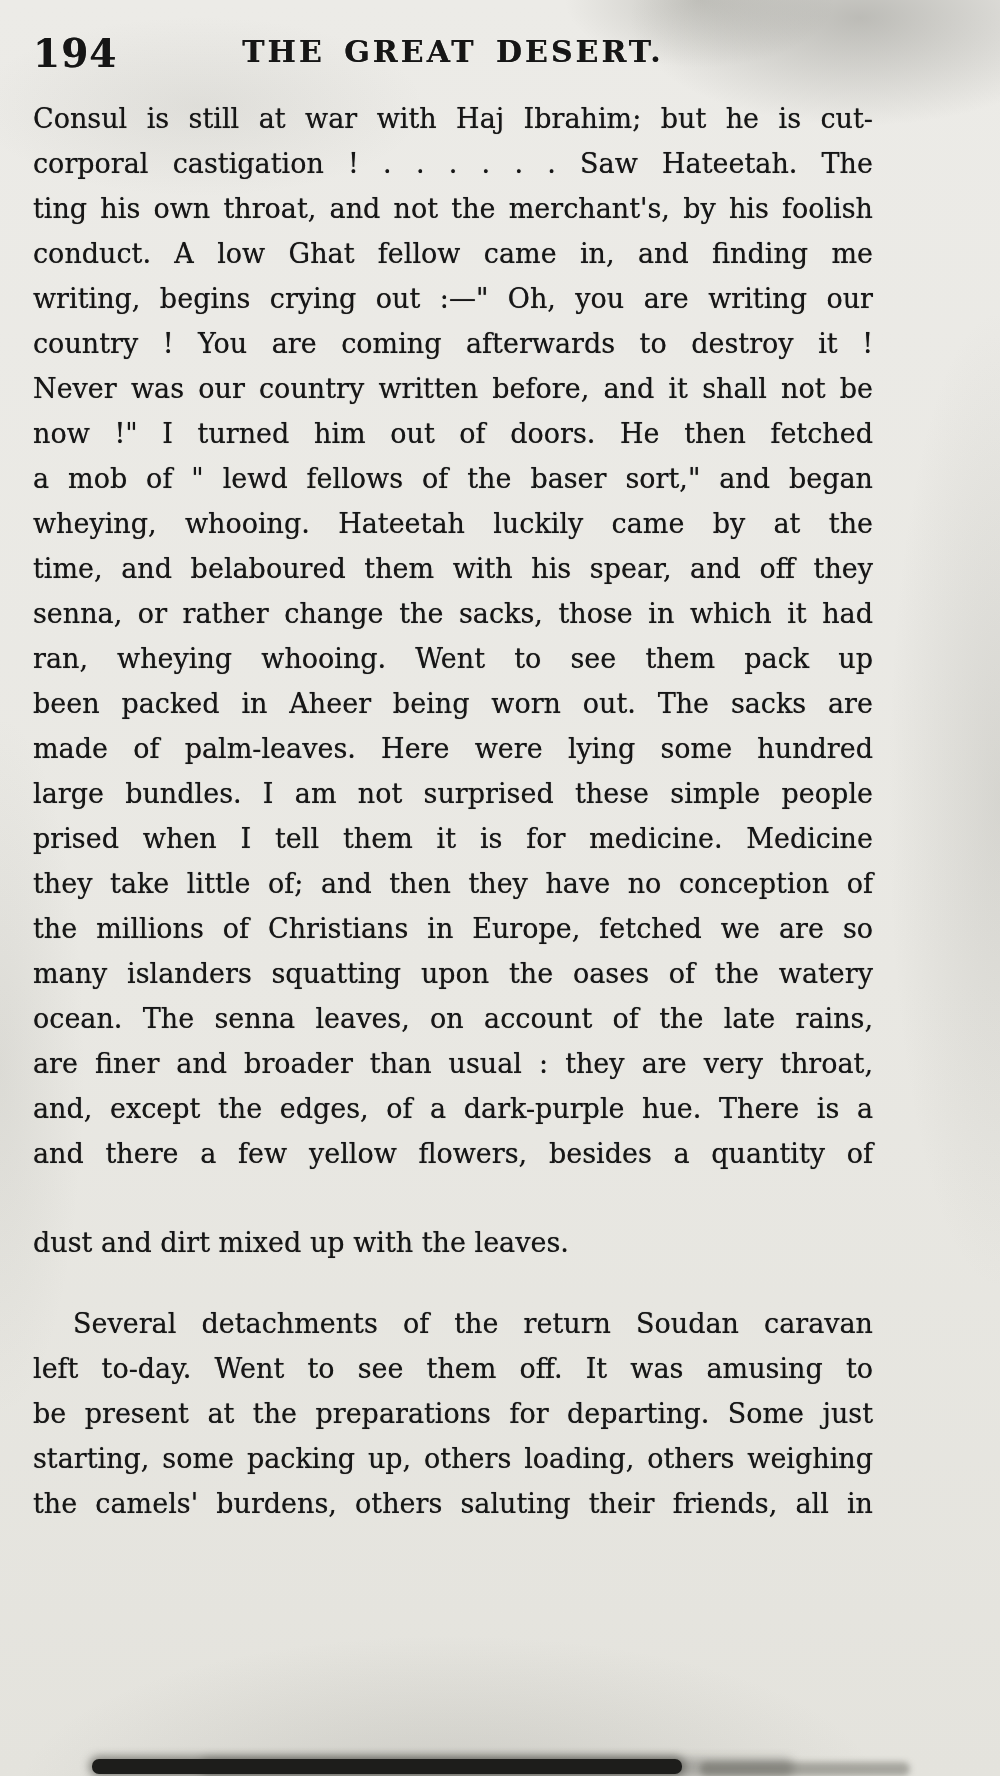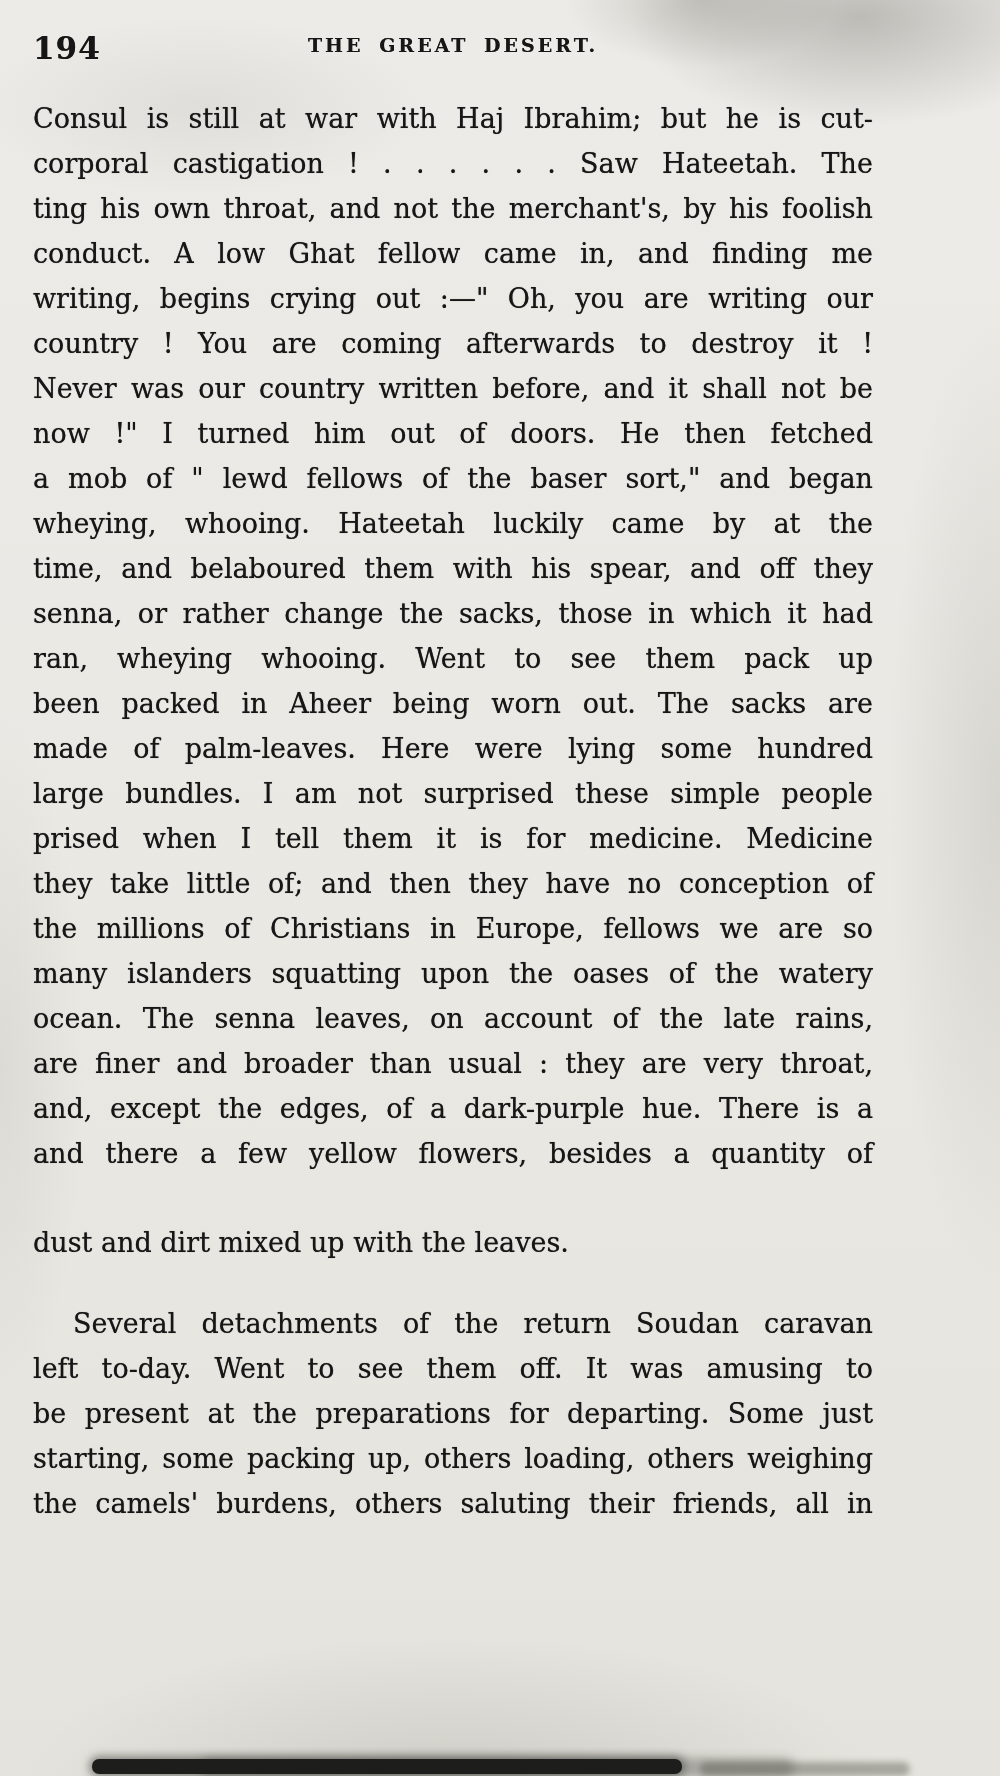--- a/index.html
+++ b/index.html
@@ -23,32 +23,32 @@
     position: absolute;
     top: 26px;
     left: 33px;
     width: 840px;
     height: 44px;
   }
   .page-number {
     position: absolute;
     left: 0;
     top: 4px;
-    font-size: 31px;
+    font-size: 39px;
     font-weight: bold;
     letter-spacing: 1px;
     text-shadow: 0 0 0.6px rgba(0,0,0,0.65);
   }
   .running-head {
     position: absolute;
     left: 0;
     right: 0;
     top: 8px;
     text-align: center;
-    font-size: 19px;
+    font-size: 30px;
     font-weight: bold;
     letter-spacing: 3px;
     word-spacing: 6px;
     text-shadow: 0 0 0.6px rgba(0,0,0,0.65);
   }
   .text-block {
     position: absolute;
     top: 96px;
     left: 33px;
     width: 840px;
@@ -111,21 +111,21 @@
     <div class="line">a mob of " lewd fellows of the baser sort," and began</div>
     <div class="line">wheying, whooing. Hateetah luckily came by at the</div>
     <div class="line">time, and belaboured them with his spear, and off they</div>
     <div class="line">senna, or rather change the sacks, those in which it had</div>
     <div class="line">ran, wheying whooing. Went to see them pack up</div>
     <div class="line">been packed in Aheer being worn out. The sacks are</div>
     <div class="line">made of palm-leaves. Here were lying some hundred</div>
     <div class="line">large bundles. I am not surprised these simple people</div>
     <div class="line">prised when I tell them it is for medicine. Medicine</div>
     <div class="line">they take little of; and then they have no conception of</div>
-    <div class="line">the millions of Christians in Europe, fellows we are so</div>
+    <div class="line">the millions of Christians in Europe, fetched we are so</div>
     <div class="line">many islanders squatting upon the oases of the watery</div>
     <div class="line">ocean. The senna leaves, on account of the late rains,</div>
     <div class="line">are finer and broader than usual : they are very throat,</div>
     <div class="line">and, except the edges, of a dark-purple hue. There is a</div>
     <div class="line">and there a few yellow flowers, besides a quantity of</div>
     <div class="line end">dust and dirt mixed up with the leaves.</div>
 
     <div class="line indent">Several detachments of the return Soudan caravan</div>
     <div class="line">left to-day. Went to see them off. It was amusing to</div>
     <div class="line">be present at the preparations for departing. Some just</div>

